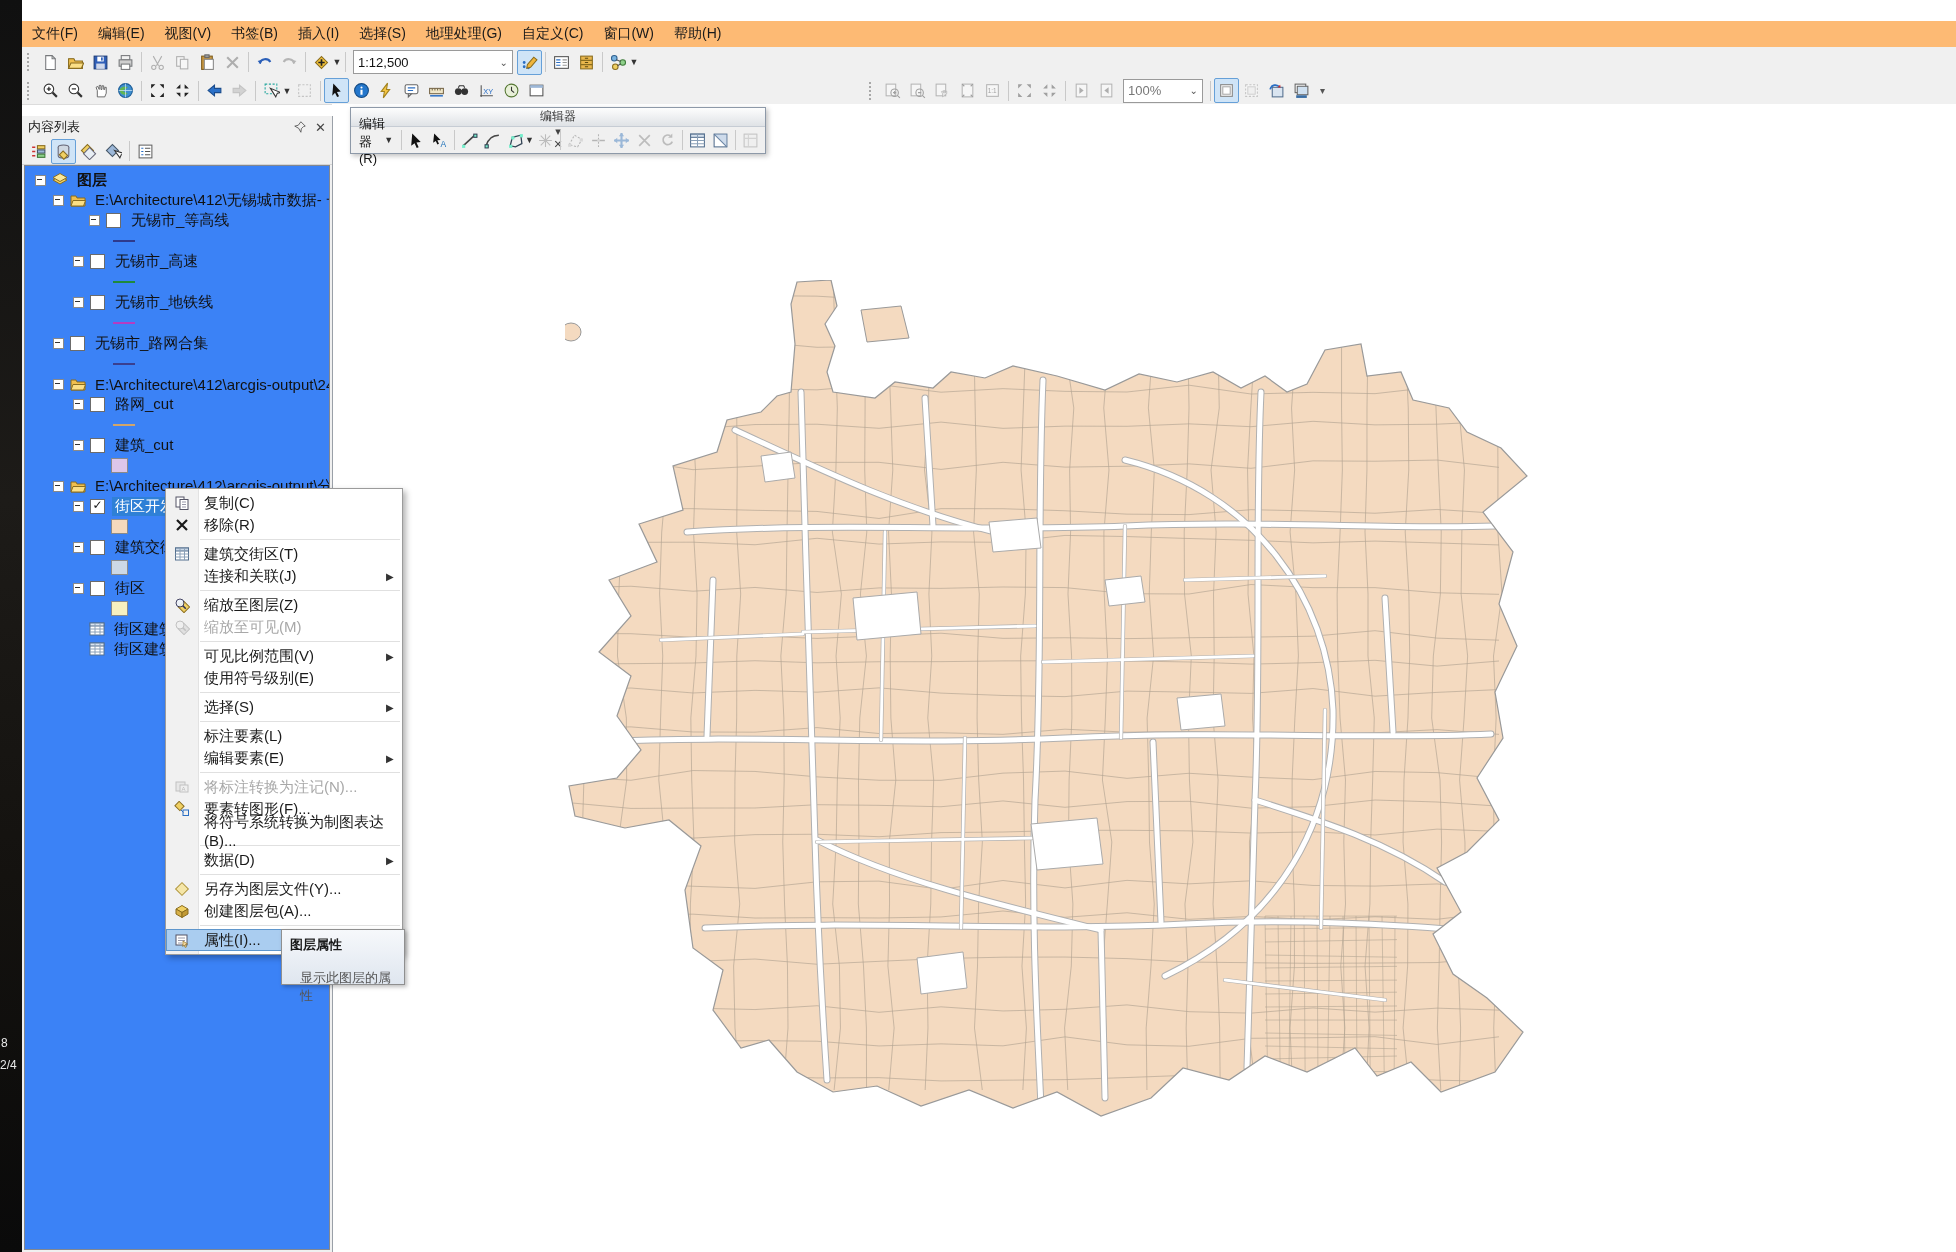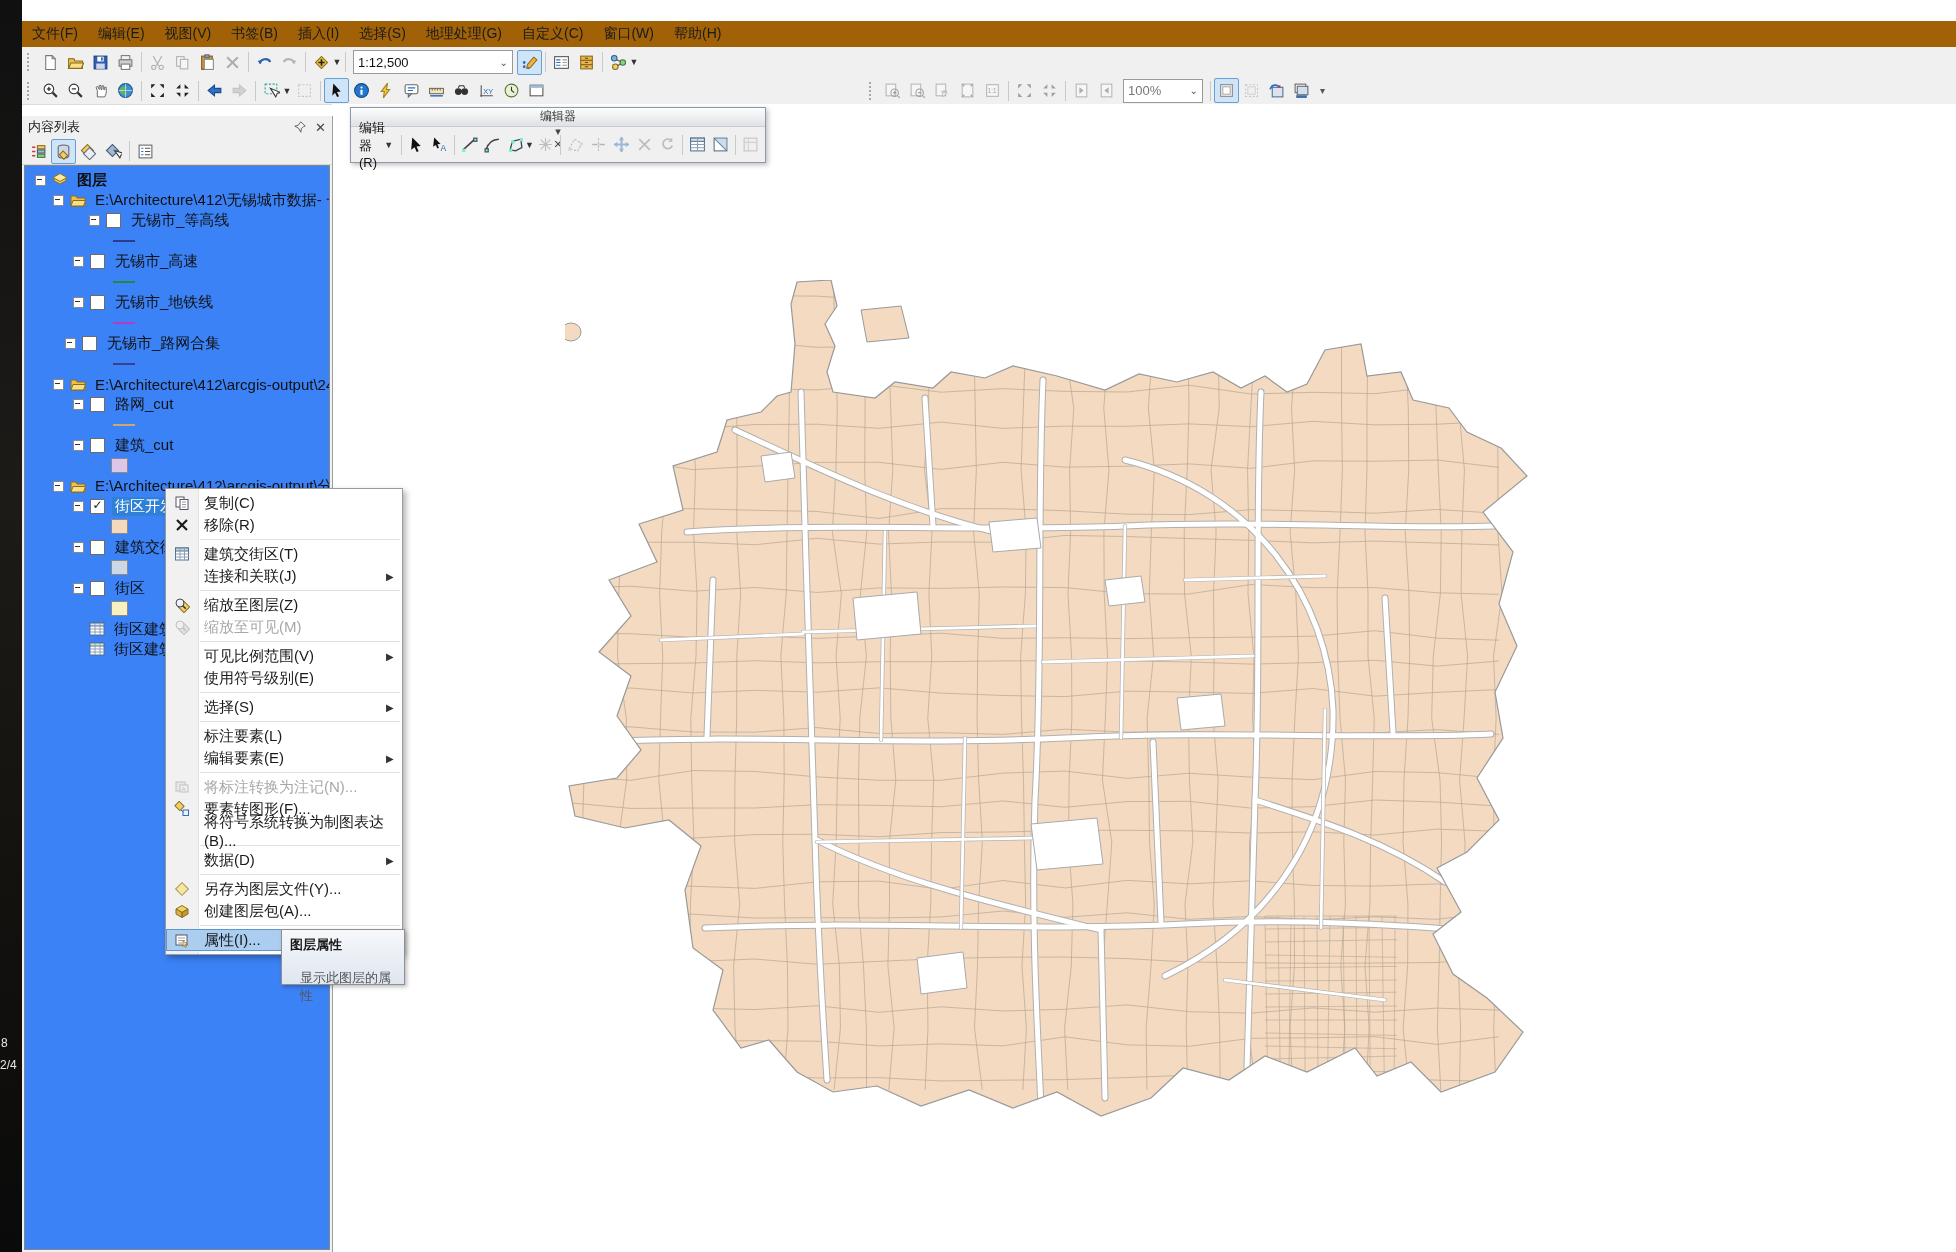--- a/index.html
+++ b/index.html
@@ -8,21 +8,21 @@
   
   .side-strip{position:absolute;left:0;top:0;width:22px;height:1252px;
               background:linear-gradient(180deg,#101010,#1d1b18 40%,#14120f 70%,#0a0a0a);color:#e8e8e8;
               font-size:12px;z-index:5;}
   .side-strip .t1{position:absolute;left:1px;top:1036px;}
   .side-strip .t2{position:absolute;left:0px;top:1058px;}
   
   .titlebar{position:absolute;left:22px;top:0;width:1934px;height:21px;background:#ffffff;
             display:flex;align-items:center;font-size:14px;color:#111;z-index:1;}
   .titlebar .appico{width:16px;height:16px;margin:0 6px 0 10px;}
-  .menubar{position:absolute;left:22px;top:21px;width:1934px;height:26px;background:#a16207;
+  .menubar{position:absolute;left:22px;top:21px;width:1934px;height:26px;background:#fdba74;
            display:flex;align-items:center;font-size:14px;color:#1a1a1a;z-index:1;}
   .menubar .mi{padding:3px 10px;cursor:default;}
   .tbrow{position:absolute;left:22px;width:1934px;background:#f0f0f0;display:flex;align-items:center;
          border-bottom:1px solid #dcdcdc;z-index:1;}
   .tb1{top:47px;height:30px;}
   .tb2{top:77px;height:27px;}
   .grip{width:5px;height:18px;margin:0 4px 0 5px;border-left:2px dotted #a8a8a8;}
   .sep{width:1px;height:20px;background:#c9c9c9;margin:0 3px;flex:0 0 auto;}
   .ico{display:inline-flex;width:23px;height:23px;align-items:center;justify-content:center;
        border:1px solid transparent;border-radius:2px;flex:0 0 auto;}
@@ -56,21 +56,21 @@
   .tico{width:16px;height:14px;margin-right:6px;flex:0 0 auto;}
   
   .mapArea{position:absolute;left:332px;top:104px;right:0;bottom:0;background:#fff;z-index:1;}
   
   .editor{position:absolute;left:350px;top:107px;width:414px;z-index:6;background:#f0f0f0;
           border:1px solid #8d99a8;box-shadow:2px 2px 5px rgba(0,0,0,.25);font-size:12px;}
   .ed-title{height:18px;background:linear-gradient(180deg,#fdfdfd,#dfe2e6);display:flex;align-items:center;
             padding:0 5px;color:#333;border-bottom:1px solid #c6ccd4;flex-direction:column;}
   .ed-title .et{flex:1;}
   .ed-title .ebtn{width:16px;text-align:center;color:#444;font-size:11px;}
-  .ed-row{height:35px;display:flex;align-items:center;padding:0 3px;}
+  .ed-row{height:26px;display:flex;align-items:center;padding:0 3px;}
   .ed-btn{display:flex;align-items:center;height:22px;padding:0 5px;font-size:13px;color:#111;}
   .ed-row .ico{width:21px;height:21px;}
   
   .cmenu{position:absolute;left:165px;top:488px;width:236px;z-index:8;background:#fff;
          border:1px solid #9b9b9b;box-shadow:3px 3px 6px rgba(0,0,0,.3);padding:3px 0;font-size:15px;}
   .cmenu::before{content:"";position:absolute;left:0;top:0;bottom:0;width:32px;background:#f1f1f1;border-right:1px solid #e2e2e2;}
   .crow{position:relative;height:22px;display:flex;align-items:center;color:#1a1a1a;}
   .crow .cic{width:32px;display:flex;align-items:center;justify-content:center;flex:0 0 auto;z-index:1;}
   .crow .cic svg{width:16px;height:16px;}
   .crow .clab{flex:1;padding-left:6px;z-index:1;}
@@ -520,21 +520,21 @@
           <span class="chip-line" style="margin-left: 88px; background-color: rgb(31, 138, 60);"></span>
         </div>
       <div class="trow" style="padding-left:48px">
         <span class="exp"></span>
         <span class="cb"></span>
         <span class="lbl">无锡市_地铁线</span>
       </div>
       <div class="srow">
           <span class="chip-line" style="margin-left: 88px; background-color: rgb(181, 60, 194);"></span>
         </div>
-      <div class="trow" style="padding-left:40px">
+      <div class="trow" style="padding-left:28px">
         <span class="exp"></span>
         <span class="cb"></span>
         <span class="lbl">无锡市_路网合集</span>
       </div>
       <div class="srow">
           <span class="chip-line" style="margin-left: 88px; background-color: rgb(58, 63, 143);"></span>
         </div>
 
       <div class="trow" style="padding-left:28px">
         <span class="exp"></span>

